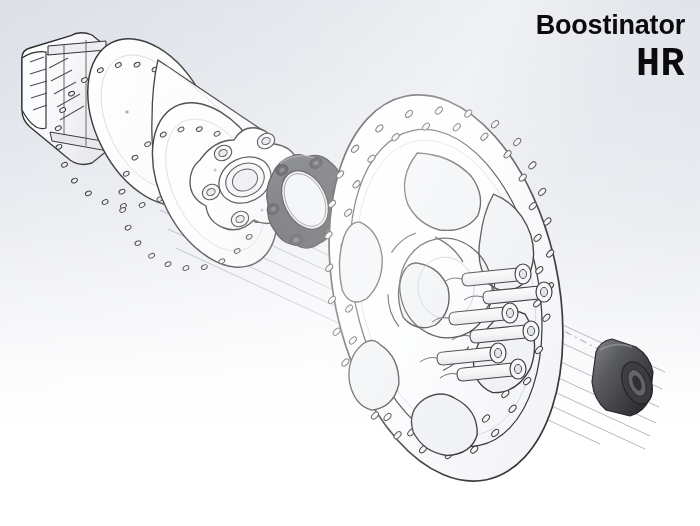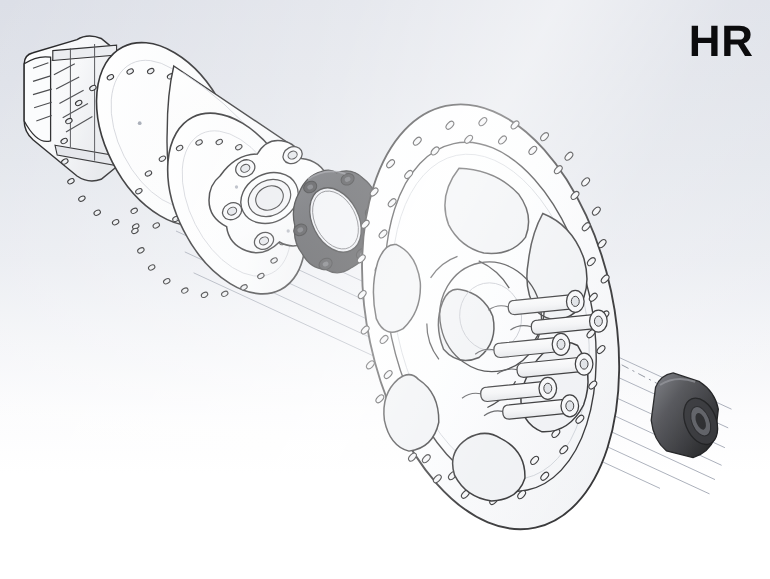--- a/index.html
+++ b/index.html
@@ -53,21 +53,21 @@
   #title-line-1 {
     display: block;
     font-family: "Liberation Sans", sans-serif;
     font-weight: bold;
     font-size: 27px;
     letter-spacing: -0.2px;
     color: #0b0b0d;
   }
   #title-line-2 {
     display: block;
-    font-family: Liberation Sans, sans-serif;
+    font-family: Liberation Mono, monospace;
     font-weight: bold;
     font-size: 40px;
     letter-spacing: 0.5px;
     color: #0b0b0d;
     margin-top: 6px;
   }
 </style>
 </head>
 <body>
 
@@ -485,16 +485,17 @@
       <ellipse cx="637" cy="383" rx="4" ry="8" transform="rotate(-22 637 383)" fill="#1e1f22"></ellipse>
 
       <path d="M600,350 Q614,341 632,347" fill="none" stroke="#8b8d94" stroke-width="1.8" opacity="0.7"></path>
     </g>
 
   </svg>
 
   <div id="bg-sheen"></div>
 
   <div id="title-block">
+    <span id="title-line-1">Boostinator</span>
     <span id="title-line-2">HR</span>
   </div>
 
 </div>
 
 </body></html>

